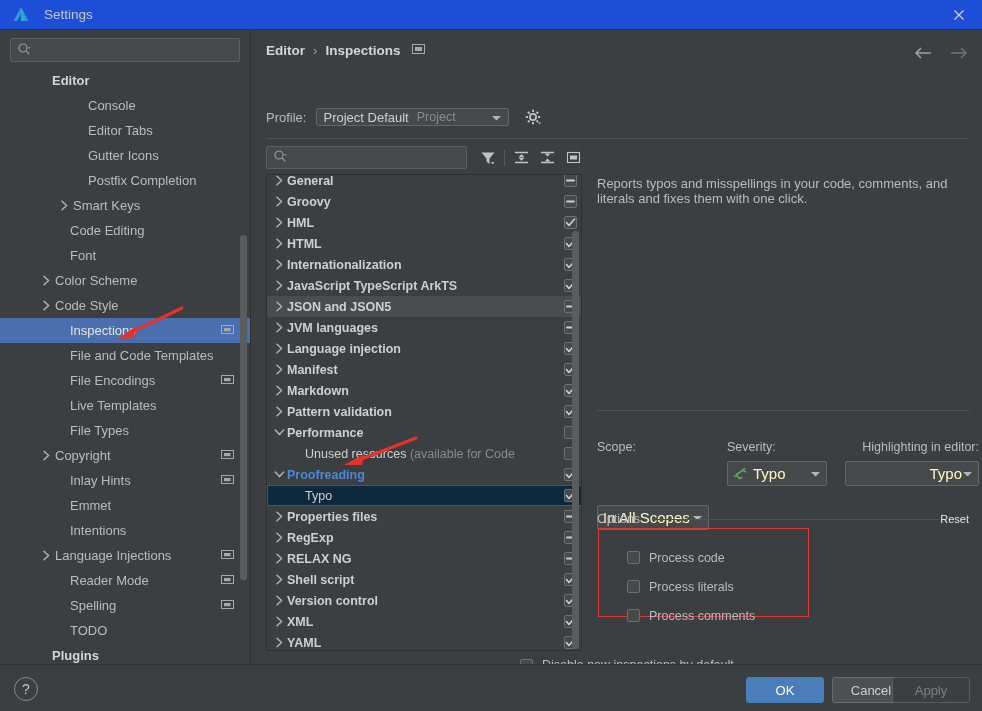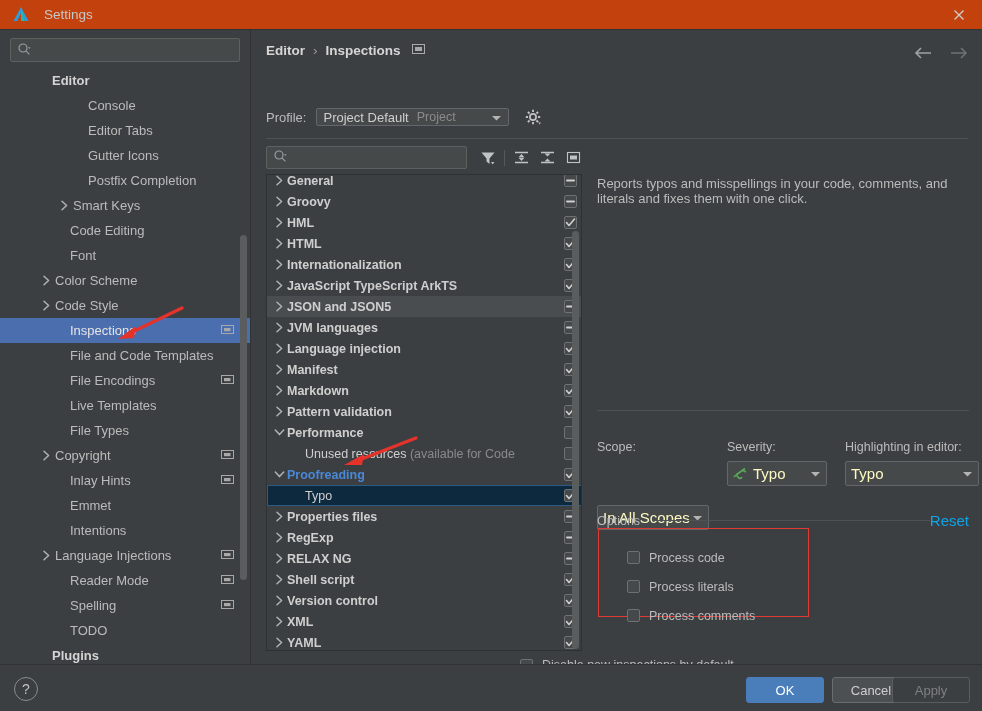--- a/index.html
+++ b/index.html
@@ -8,21 +8,21 @@
     width: 982px; height: 711px;
     background: #3c3f41;
     font-family: "Liberation Sans", sans-serif;
     overflow: hidden;
   }
   body { position: relative; color: #bbbbbb; font-size: 13px; }
 
   
   #titlebar {
     position: absolute; left: 0; top: 0; width: 982px; height: 30px;
-    background: #c2410c; display: flex; align-items: center;
+    background: #1d4ed8; display: flex; align-items: center;
     border-bottom: 1px solid #323232;
   }
   #app-logo { margin-left: 12px; width: 18px; height: 18px; display:block; }
   #title-text { margin-left: 14px; font-size: 13.5px; color: #c8c8c8; }
   #close-btn {
     position: absolute; right: 0; top: 0; width: 46px; height: 30px;
     display: flex; align-items: center; justify-content: center;
     cursor: pointer;
   }
 
@@ -147,21 +147,21 @@
   }
   .combo .cv { flex: 1 1 auto; color: #fef9c3; font-size: 15px; }
   .combo .sev-icon { margin-right: 5px; display: flex; }
 
   #options-header {
     position: absolute; left: 345px; top: 482px; width: 372px;
     display: flex; align-items: center;
   }
   #options-header .oh-title { font-size: 12.5px; color: #bbbbbb; margin-right: 12px; }
   #options-header .oh-line { flex: 1 1 auto; height: 1px; background: #4e5254; }
-  #options-header .oh-reset { color: #0ea5e9; font-size: 15px; cursor: pointer; }
+  #options-header .oh-reset { color: #e5e5e5; font-size: 11px; cursor: pointer; }
 
   #options-box {
     position: absolute; left: 346px; top: 498px; width: 211px; height: 89px;
     border: 1px solid #e03a35;
   }
   .opt-row { display: flex; align-items: center; height: 29px; margin-left: 28px; }
   .opt-row .cbox { margin-right: 9px; }
   .opt-row .opt-label { font-size: 12.5px; color: #bbbbbb; }
 
   #disable-row { position: absolute; left: 268px; top: 628px; display: flex; align-items: center; }
@@ -827,21 +827,21 @@
               <path d="M3 8 L12 1.5" stroke="#5aa85a" stroke-width="1.6"></path>
               <path d="M9 3 L13 5" stroke="#5aa85a" stroke-width="1.6"></path>
             </svg>
           </span>
           <span class="cv">Typo</span>
           <span><svg width="11" height="8" viewBox="0 0 11 8">
               <path d="M1 2 L5.5 6.5 L10 2" fill="#b4b4b4"></path>
             </svg></span>
         </div>
       </div>
-      <div class="sel-group" style="margin-right: 18px;">
+      <div class="sel-group" style="margin-right: 18px; text-align: right;">
         <div class="sel-label">Highlighting in editor:</div>
         <div class="combo" style="width: 134px;">
           <span class="cv">Typo</span>
           <span><svg width="11" height="8" viewBox="0 0 11 8">
               <path d="M1 2 L5.5 6.5 L10 2" fill="#b4b4b4"></path>
             </svg></span>
         </div>
       </div>
     </div>
 

